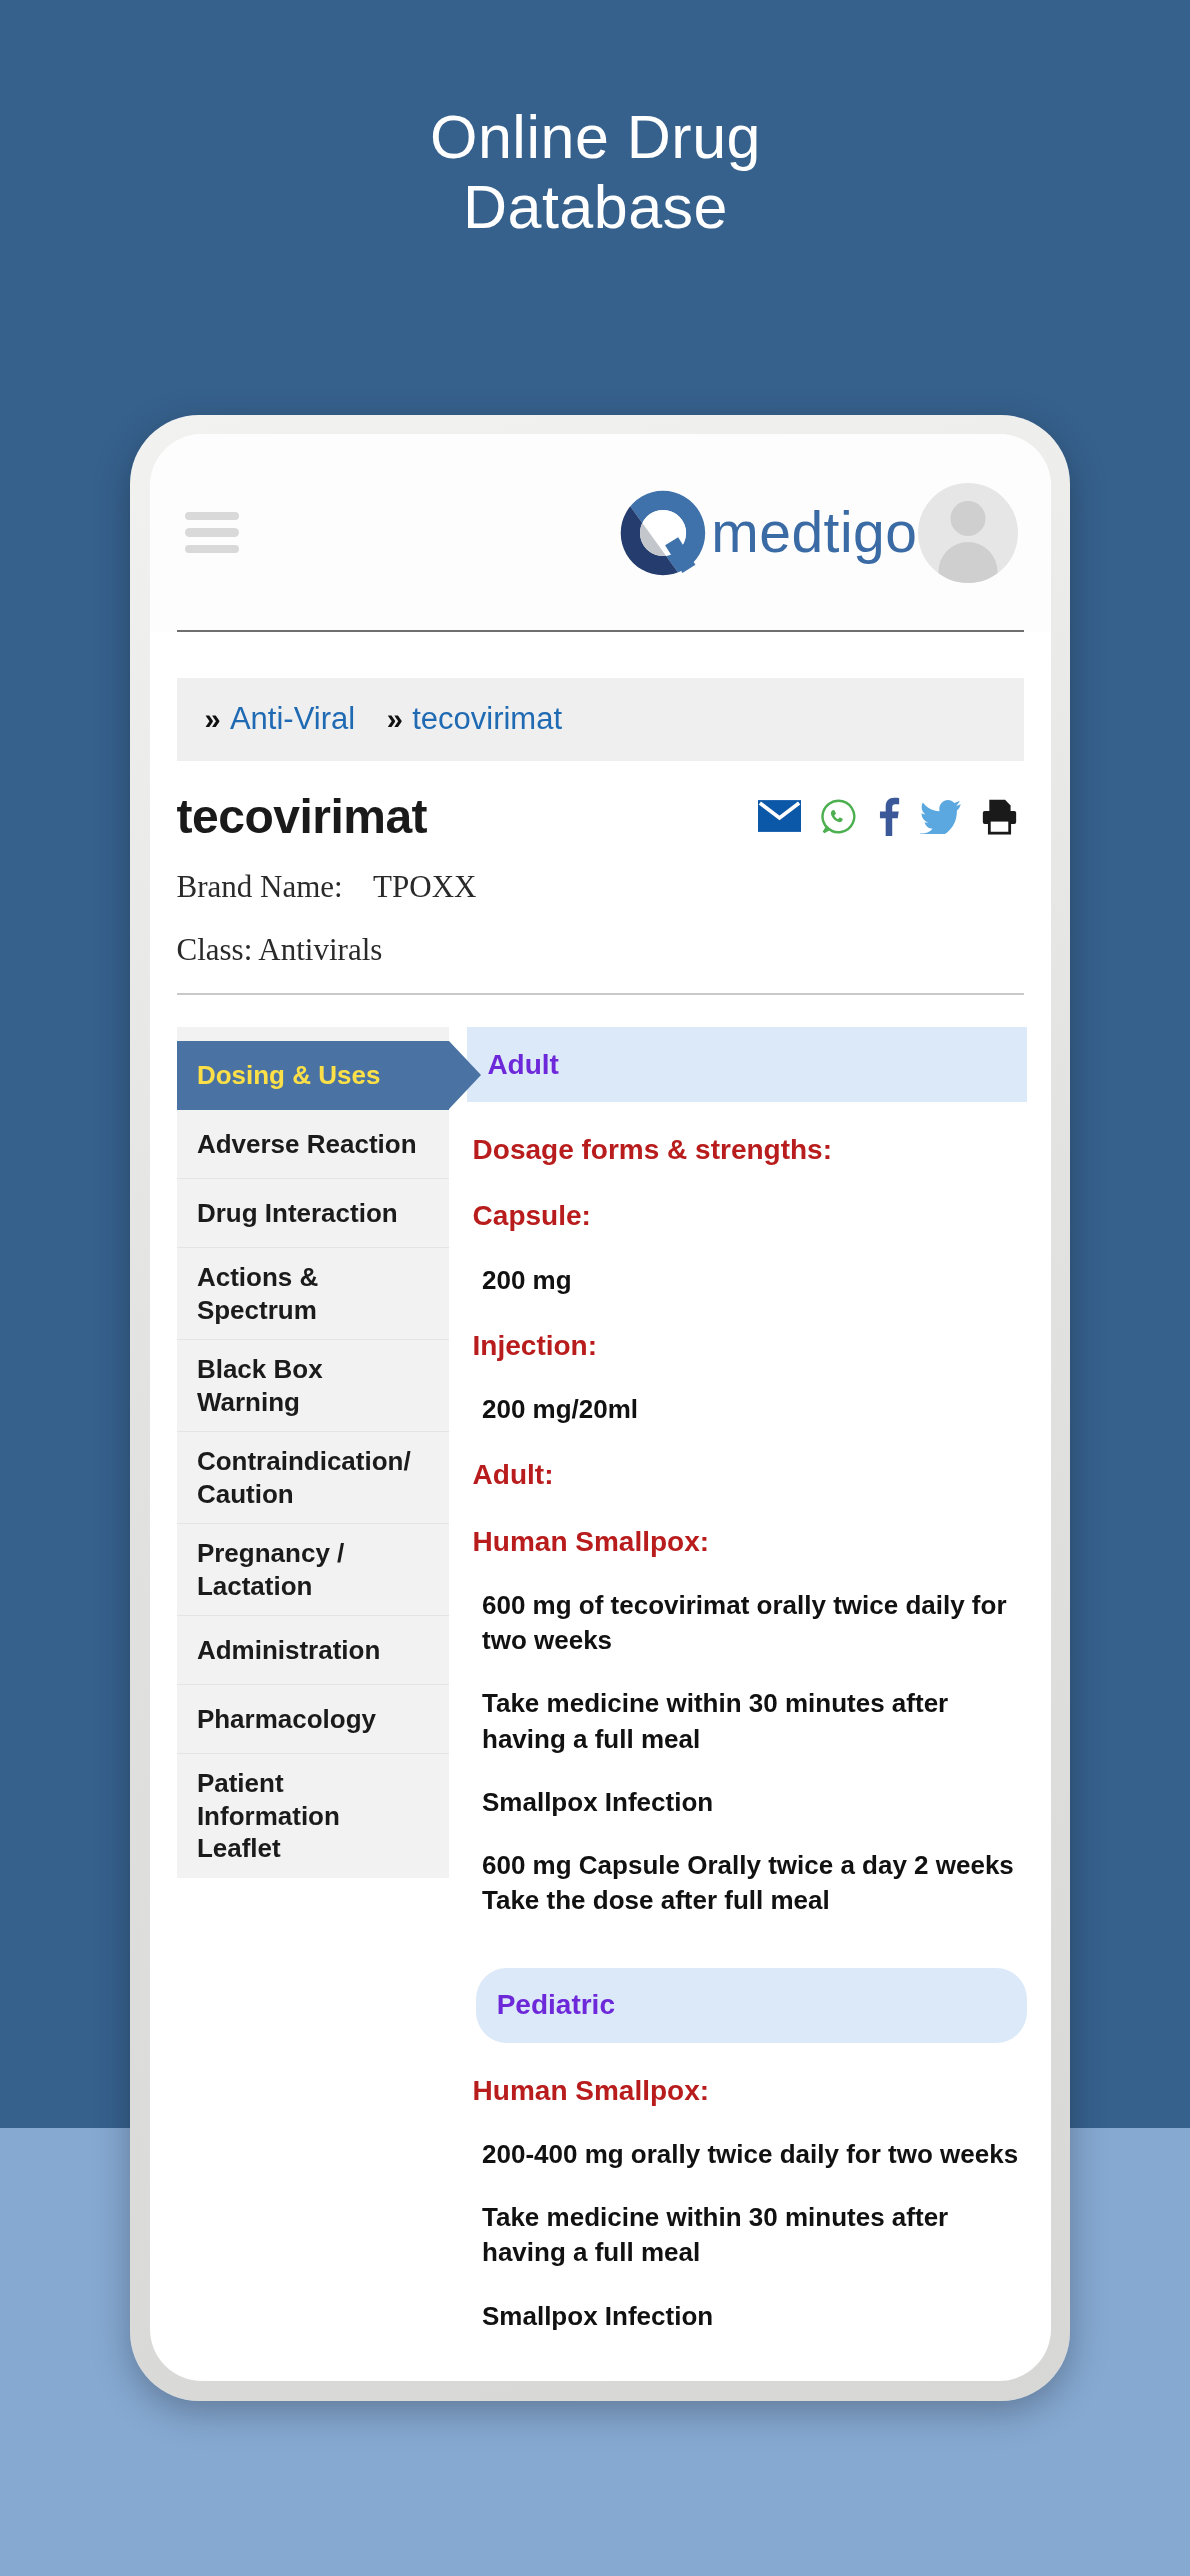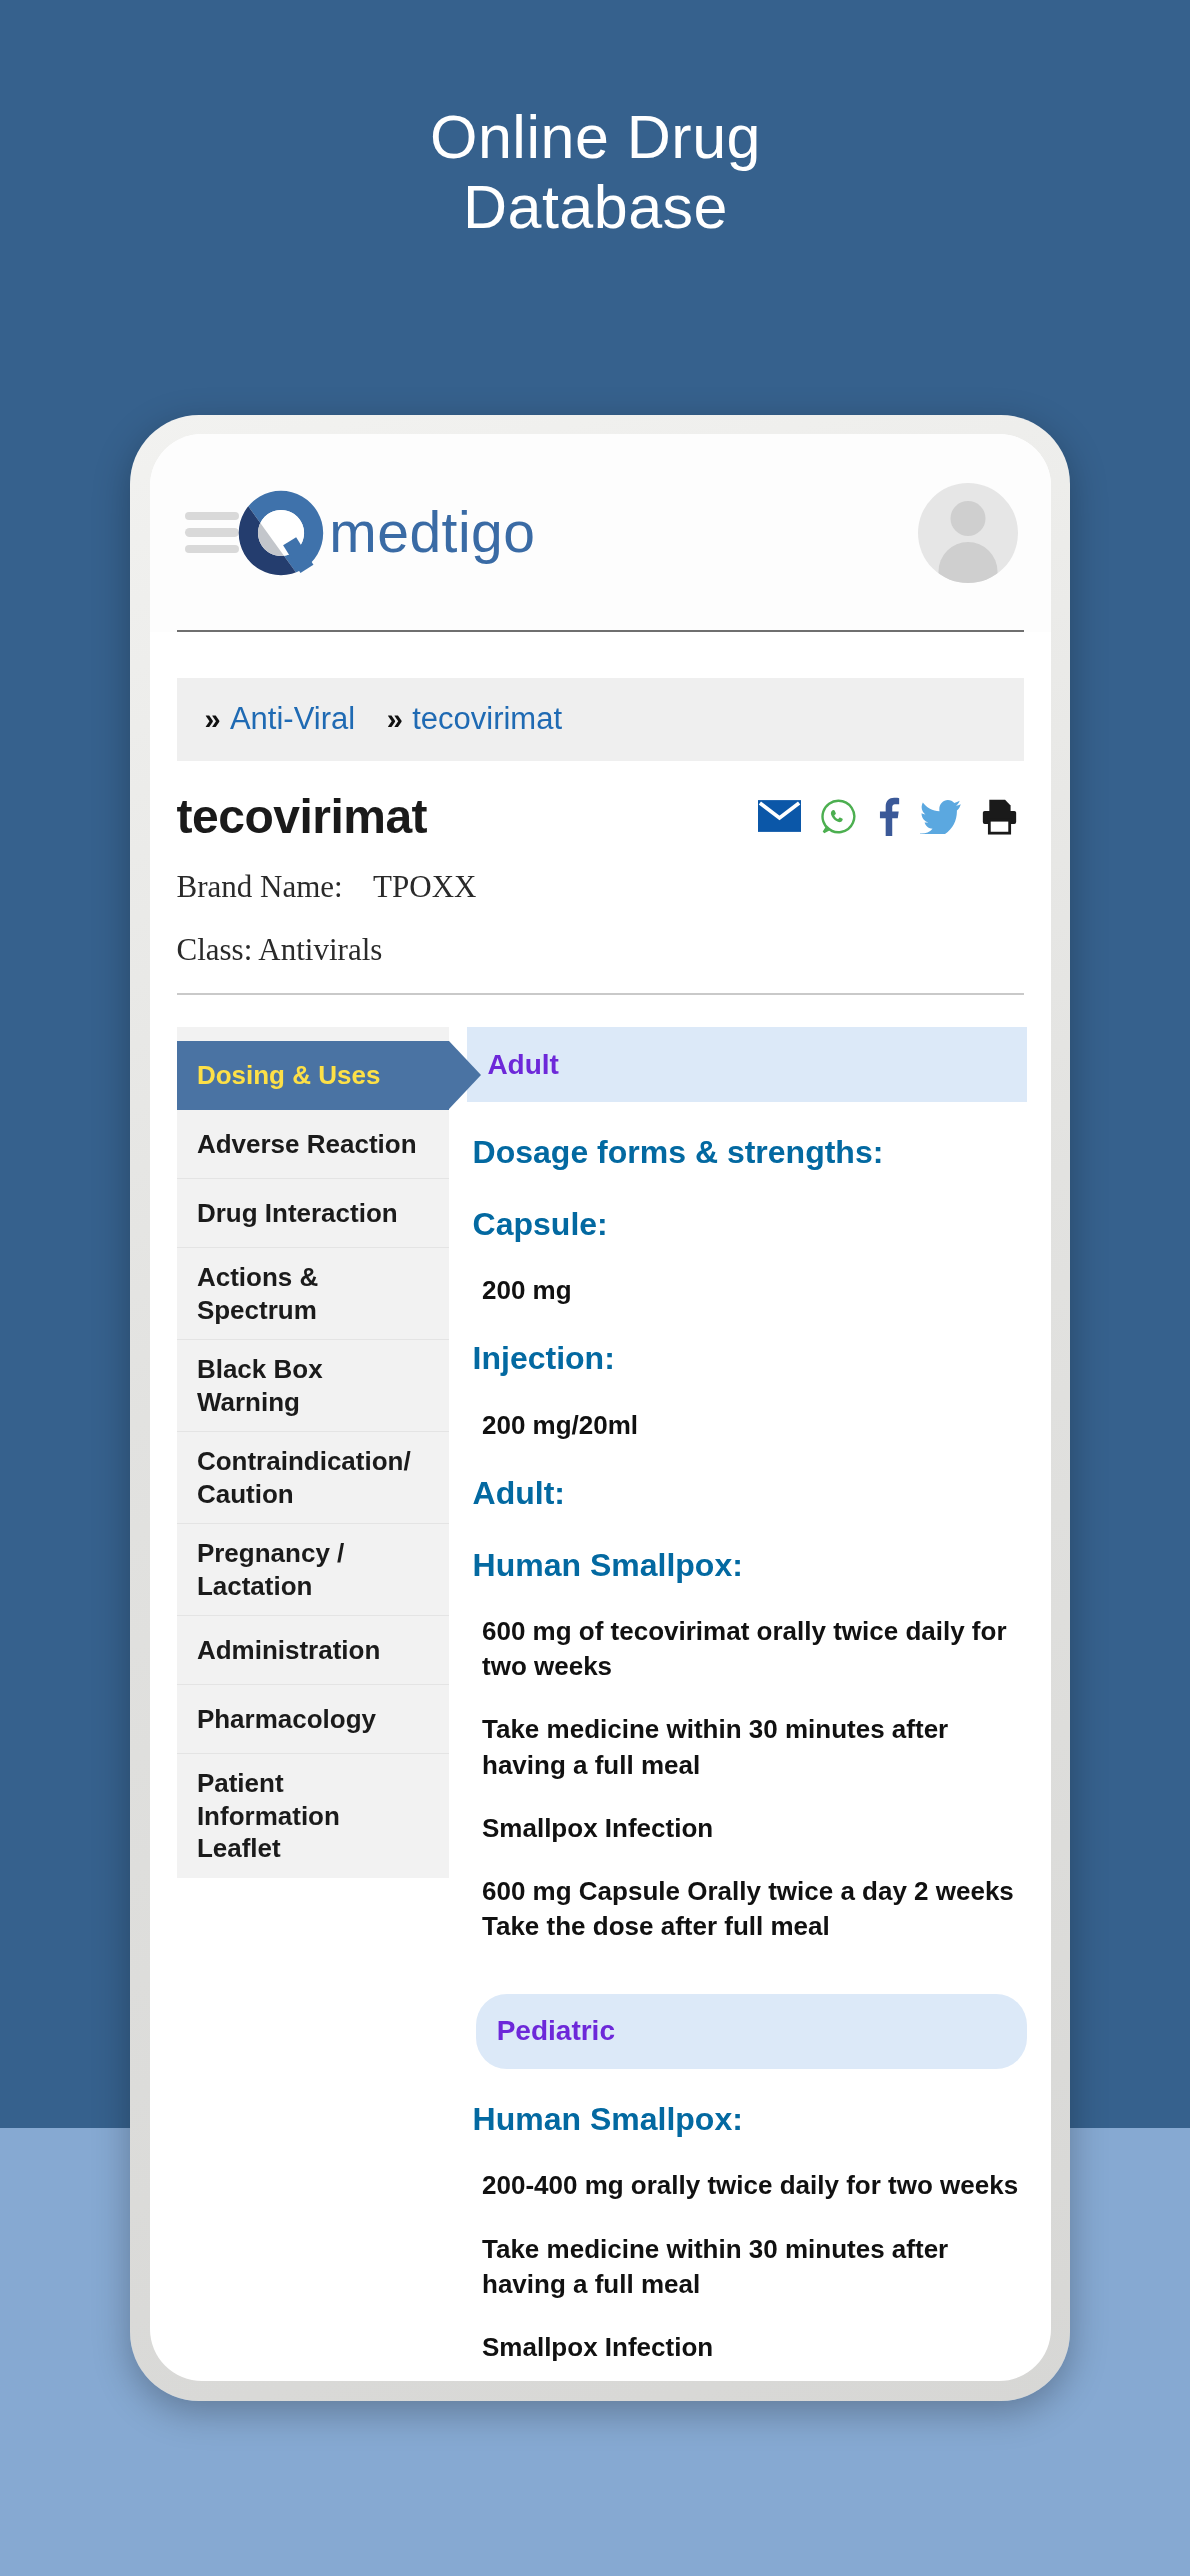--- a/index.html
+++ b/index.html
@@ -98,21 +98,21 @@
     background: #d9d9d9;
   }
   .hamburger span:nth-child(1) { width: 54px; }
   .hamburger span:nth-child(2) { width: 54px; }
   .hamburger span:nth-child(3) { width: 54px; }
 
   .brand {
     flex: 1 1 auto;
     display: flex;
     align-items: center;
-    justify-content: flex-start;
+    justify-content: flex-end;
     gap: 0;
     margin-left: -5.6px;
   }
   .brand-mark { width: 96px; height: 96px; flex: 0 0 auto; }
   .brand-name {
     font-size: 57px;
     color: #3a6ba5;
     font-weight: 400;
     letter-spacing: 0.5px;
     line-height: 1;
@@ -255,23 +255,23 @@
     display: flex;
     align-items: center;
     padding-left: 20.4px;
     font-size: 28px;
     font-weight: 700;
     color: #6d28d9;
   }
   .section-head.indent { margin-left: 9.3px; border-radius: 31px; }
 
   .sub-head {
-    color: #0369a1;
+    color: #b91c1c;
     font-weight: 700;
-    font-size: 32px;
+    font-size: 28px;
     margin: 30px 0 0 5.6px;
     line-height: 1.3;
   }
   .body-text {
     color: #111;
     font-weight: 700;
     font-size: 26px;
     margin: 28px 0 0 15px;
     line-height: 1.35;
   }

